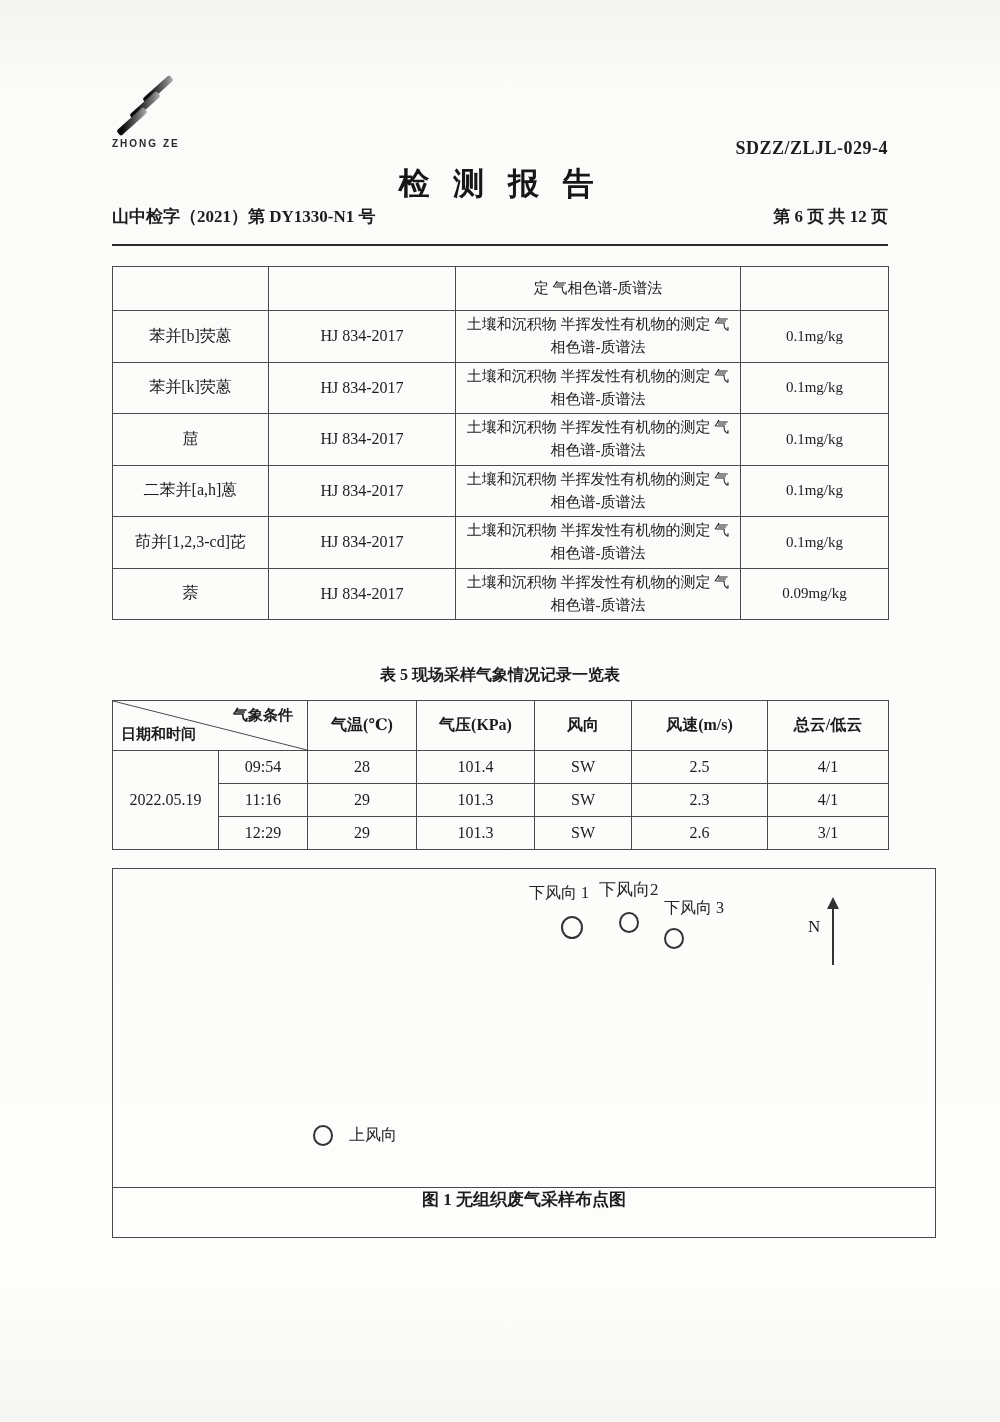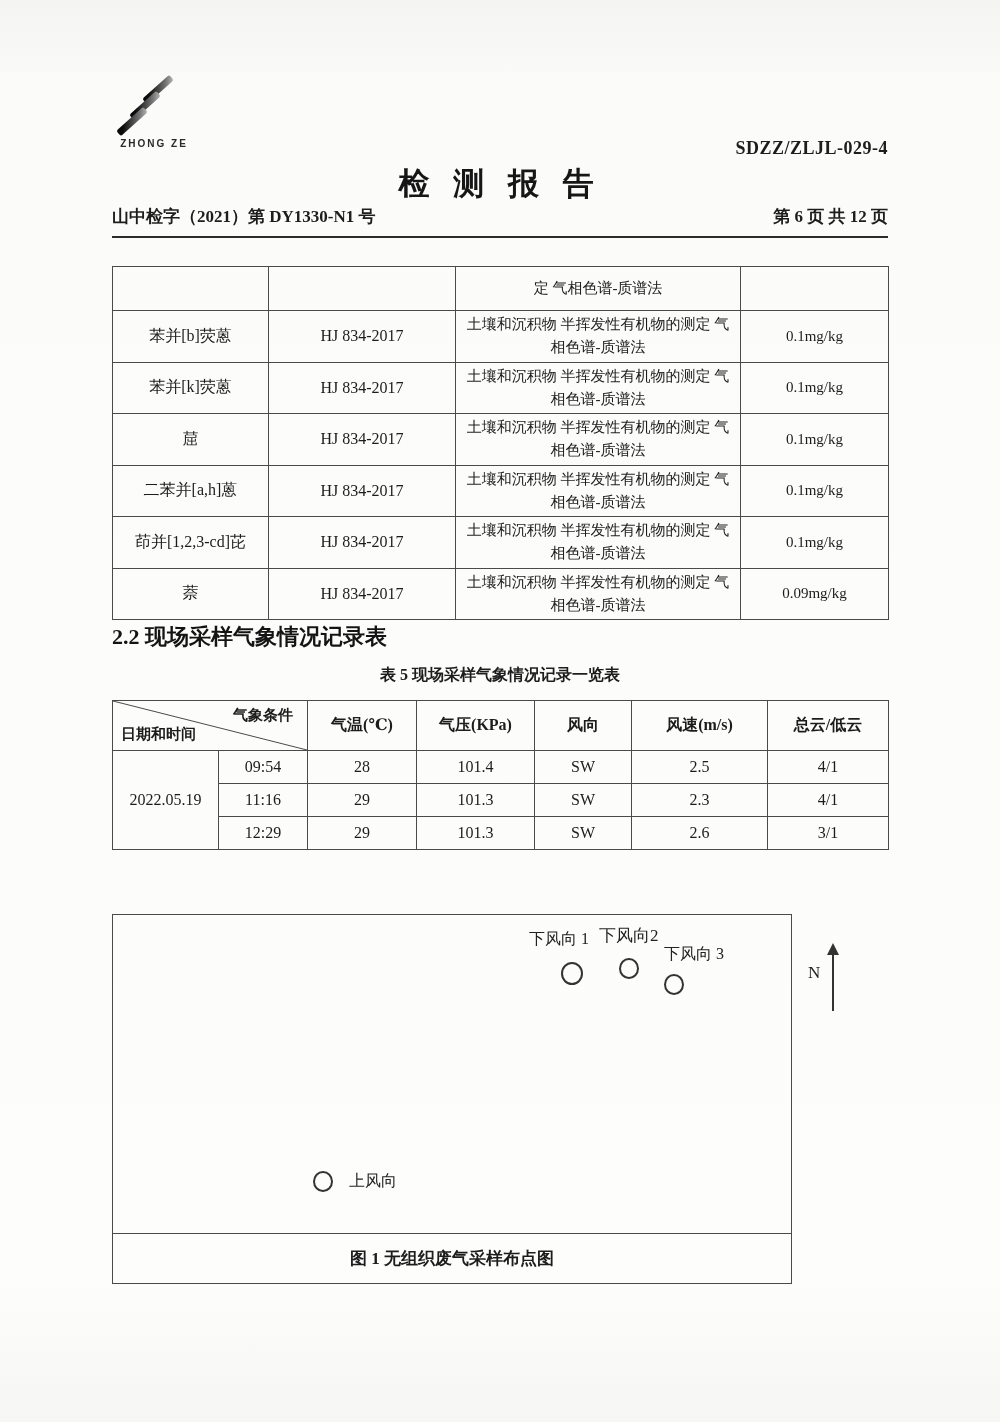--- a/index.html
+++ b/index.html
@@ -24,35 +24,35 @@
     background: linear-gradient(135deg, #0a0a0a 20%, #777 75%, #bbb 100%);
     transform: rotate(-42deg);
   }
   .logo-bar.b1 { left: 28px; top: 8px; }
   .logo-bar.b2 { left: 15px; top: 24px; }
   .logo-bar.b3 { left: 2px;  top: 40px; }
   .logo-text {
     position: absolute; left: 0px; top: 60px; width: 84px;
     font-family: "Liberation Sans", sans-serif;
     font-size: 10px; font-weight: bold; letter-spacing: 2px; color: #2a2a2a;
-    text-align: center; white-space: nowrap;
+    white-space: nowrap;
   }
   .doc-code {
     position: absolute; right: 112px; top: 138px;
     font-size: 18px; font-weight: bold; letter-spacing: 0.5px; text-align: right;
   }
   .report-title {
     position: absolute; left: 0; top: 163px; width: 100%;
     text-align: center; font-size: 31px; font-weight: bold;
     letter-spacing: 8px; color: #161616;
   }
   .meta-row {
     position: absolute; left: 112px; top: 205px; width: 776px;
     display: flex; justify-content: space-between; align-items: flex-end;
-    border-bottom: 2px solid #2b2b2b; padding-bottom: 8px; gap: 44px;
+    border-bottom: 2px solid #2b2b2b; padding-bottom: 16px; gap: 44px;
   }
   .report-no { font-size: 17px; font-weight: bold; }
   .page-info { font-size: 17px; font-weight: bold; }
 
   
   table { border-collapse: collapse; table-layout: fixed; }
   td {
     border: 1px solid #4a4a4a;
     text-align: center; vertical-align: middle;
     color: #1c1c1c;
@@ -92,21 +92,21 @@
     position: absolute; right: 14px; top: 5px;
     font-size: 15px; font-weight: bold;
   }
   .corner-bottom {
     position: absolute; left: 8px; bottom: 6px;
     font-size: 15px; font-weight: bold;
   }
 
   
   .diagram-box {
-    position: absolute; left: 112px; top: 914px; width: 680px; height: 370px;
+    position: absolute; left: 112px; top: 868px; width: 824px; height: 370px;
     border: 1px solid #4a4a4a;
   }
   .dw-label { position: absolute; font-size: 16px; color: #222; white-space: nowrap; }
   .sample-circle {
     position: absolute; width: 22px; height: 23px;
     border: 2px solid #333; border-radius: 50%; background: transparent;
   }
   .factory-rect {
     position: absolute; left: 195px; top: 80px; width: 348px; height: 162px;
     border: 1px solid #555;
@@ -124,21 +124,21 @@
     width: 0; height: 0;
     border-left: 6px solid transparent; border-right: 6px solid transparent;
     border-bottom: 12px solid #333;
   }
   .north-letter { position: absolute; left: 0px; top: 20px; font-size: 17px; color: #222; }
   .upwind-circle { left: 200px; top: 256px; width: 20px; height: 21px; }
   .upwind-label { left: 236px; top: 256px; }
   .figure-caption-row {
     position: absolute; left: 0; bottom: 0; width: 100%; height: 50px;
     border-top: 1px solid #4a4a4a;
-    display: flex; align-items: center; justify-content: center;
+    display: flex; align-items: flex-start; justify-content: center;
   }
   .figure-caption { font-size: 17px; font-weight: bold; }
 </style>
 </head>
 <body>
 
 <div class="page">
 
   <div class="logo">
     <div class="logo-bars">
@@ -203,21 +203,20 @@
     </tr>
     <tr class="full">
       <td>萘</td>
       <td>HJ 834-2017</td>
       <td class="method-name">土壤和沉积物  半挥发性有机物的测定  气相色谱-质谱法</td>
       <td class="limit">0.09mg/kg</td>
     </tr>
   </tbody>
     </table>
 
-  <div class="section-heading">2.2 现场采样气象情况记录表</div>
   <div class="table5-caption">表 5   现场采样气象情况记录一览表</div>
 
   <table class="weather-table">
     <colgroup>
         <col style="width:106px">
         <col style="width:89px">
         <col style="width:109px">
         <col style="width:118px">
         <col style="width:97px">
         <col style="width:136px">

